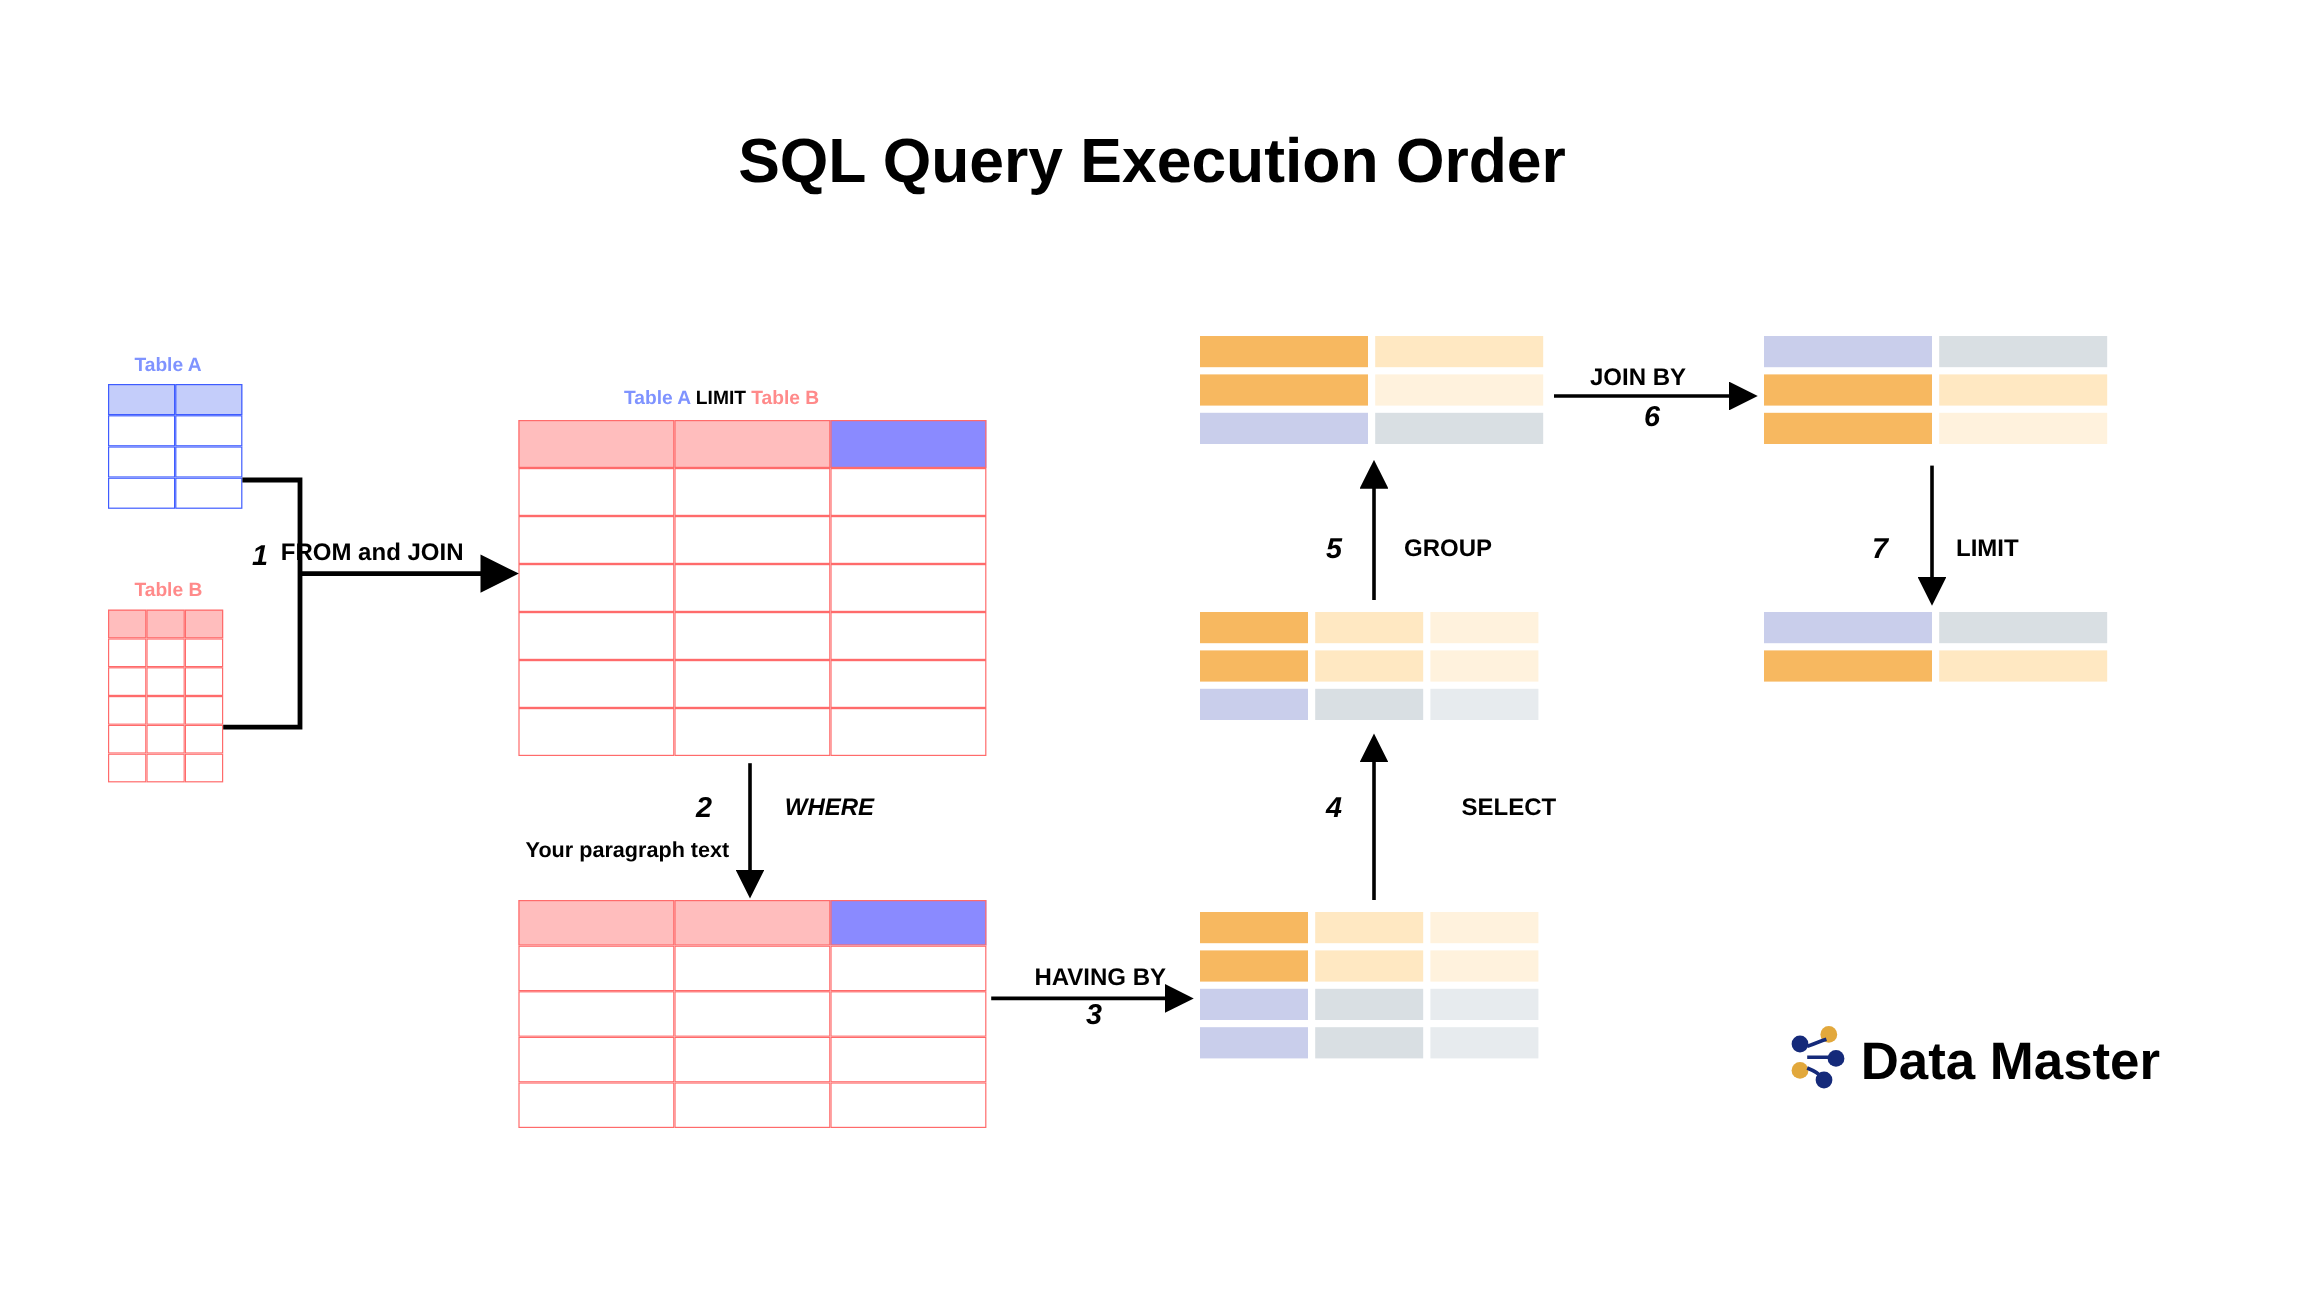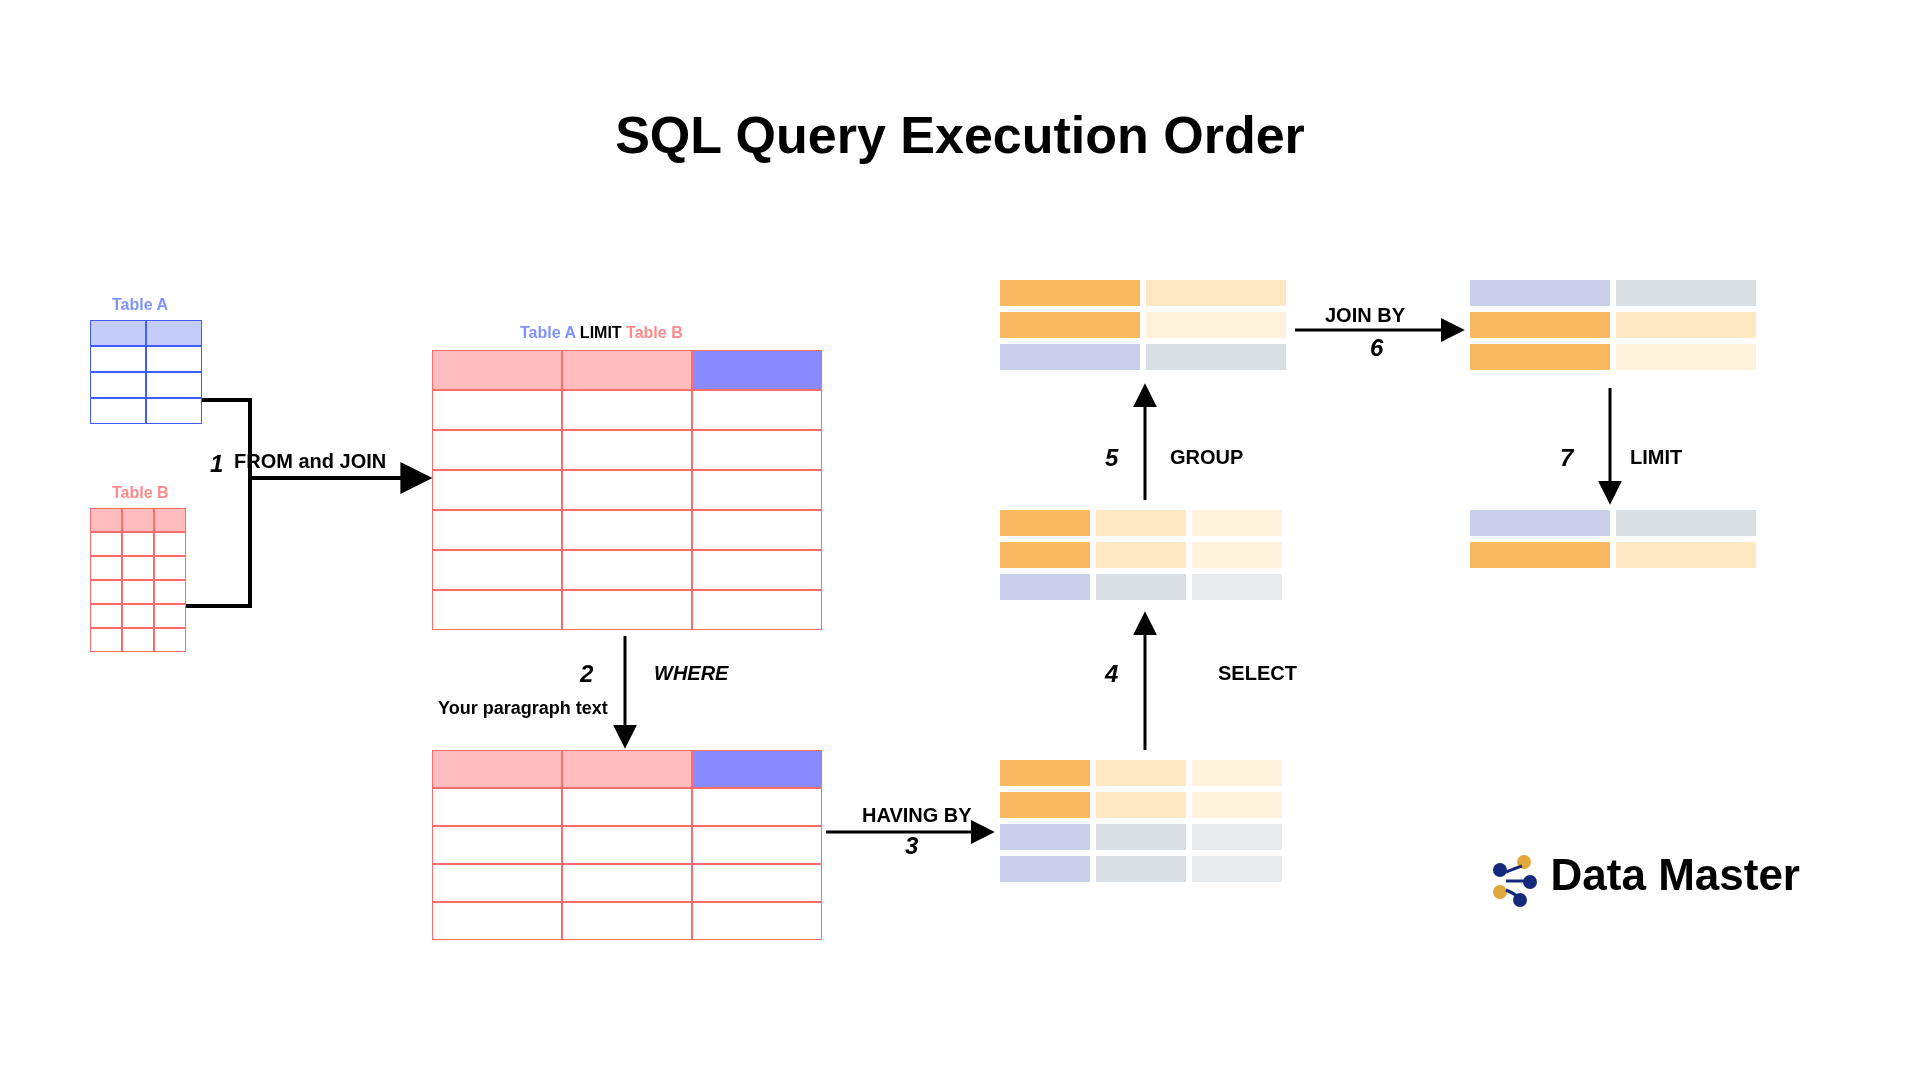--- a/index.html
+++ b/index.html
@@ -75,21 +75,21 @@
     position: absolute;
     top: 0; left: 0;
     width: 1920px; height: 1080px;
     pointer-events: none;
   }
   .logo {
     position: absolute;
     right: 120px;
     bottom: 170px;
     display: flex;
-    align-items: flex-start;
+    align-items: flex-end;
     gap: 5px;
   }
   .logo-text {
     font-size: 44px;
     font-weight: 800;
   }
 </style>
 </head>
 <body>
 

